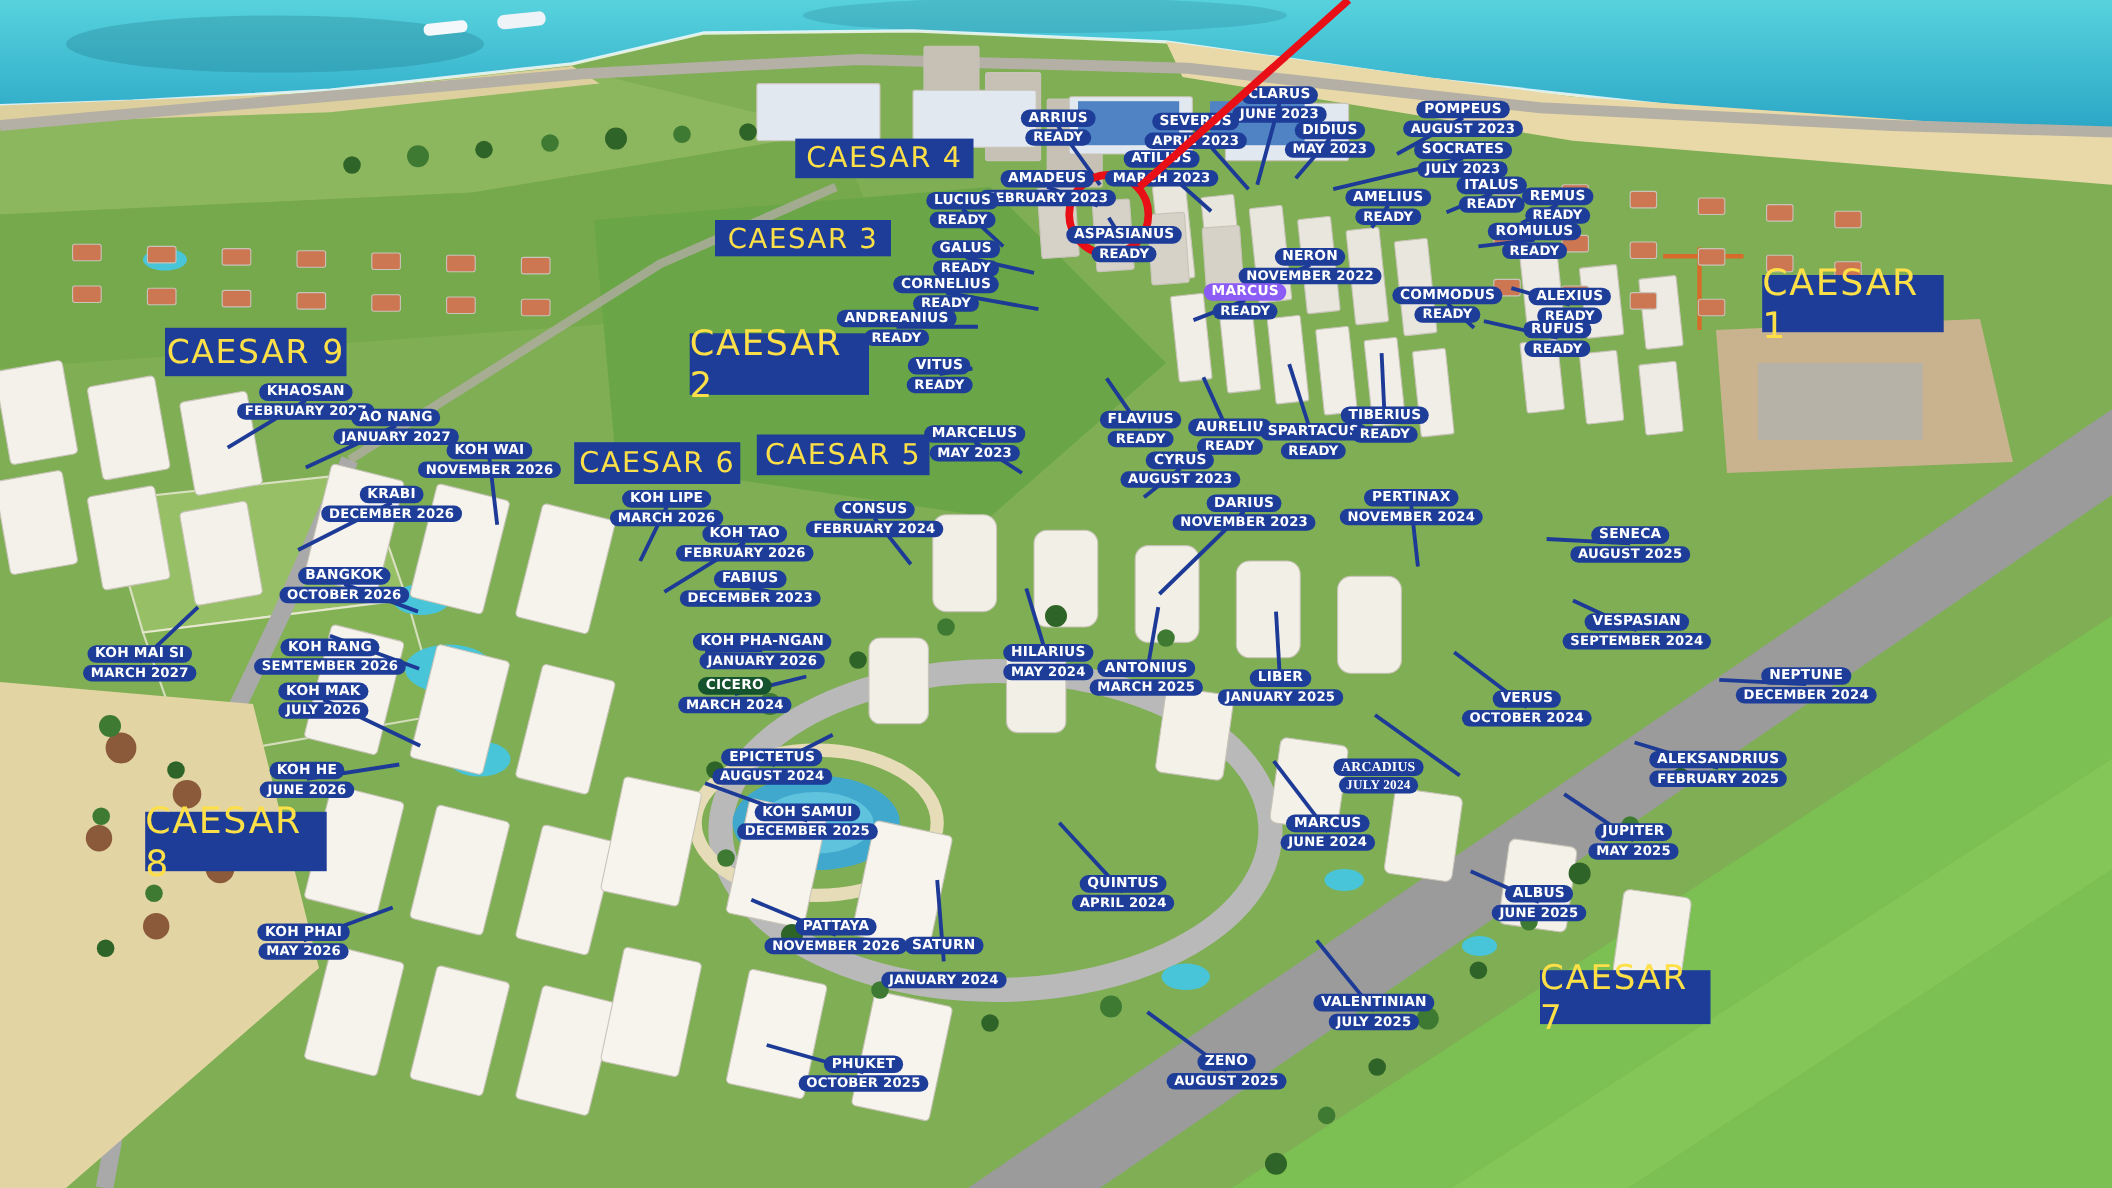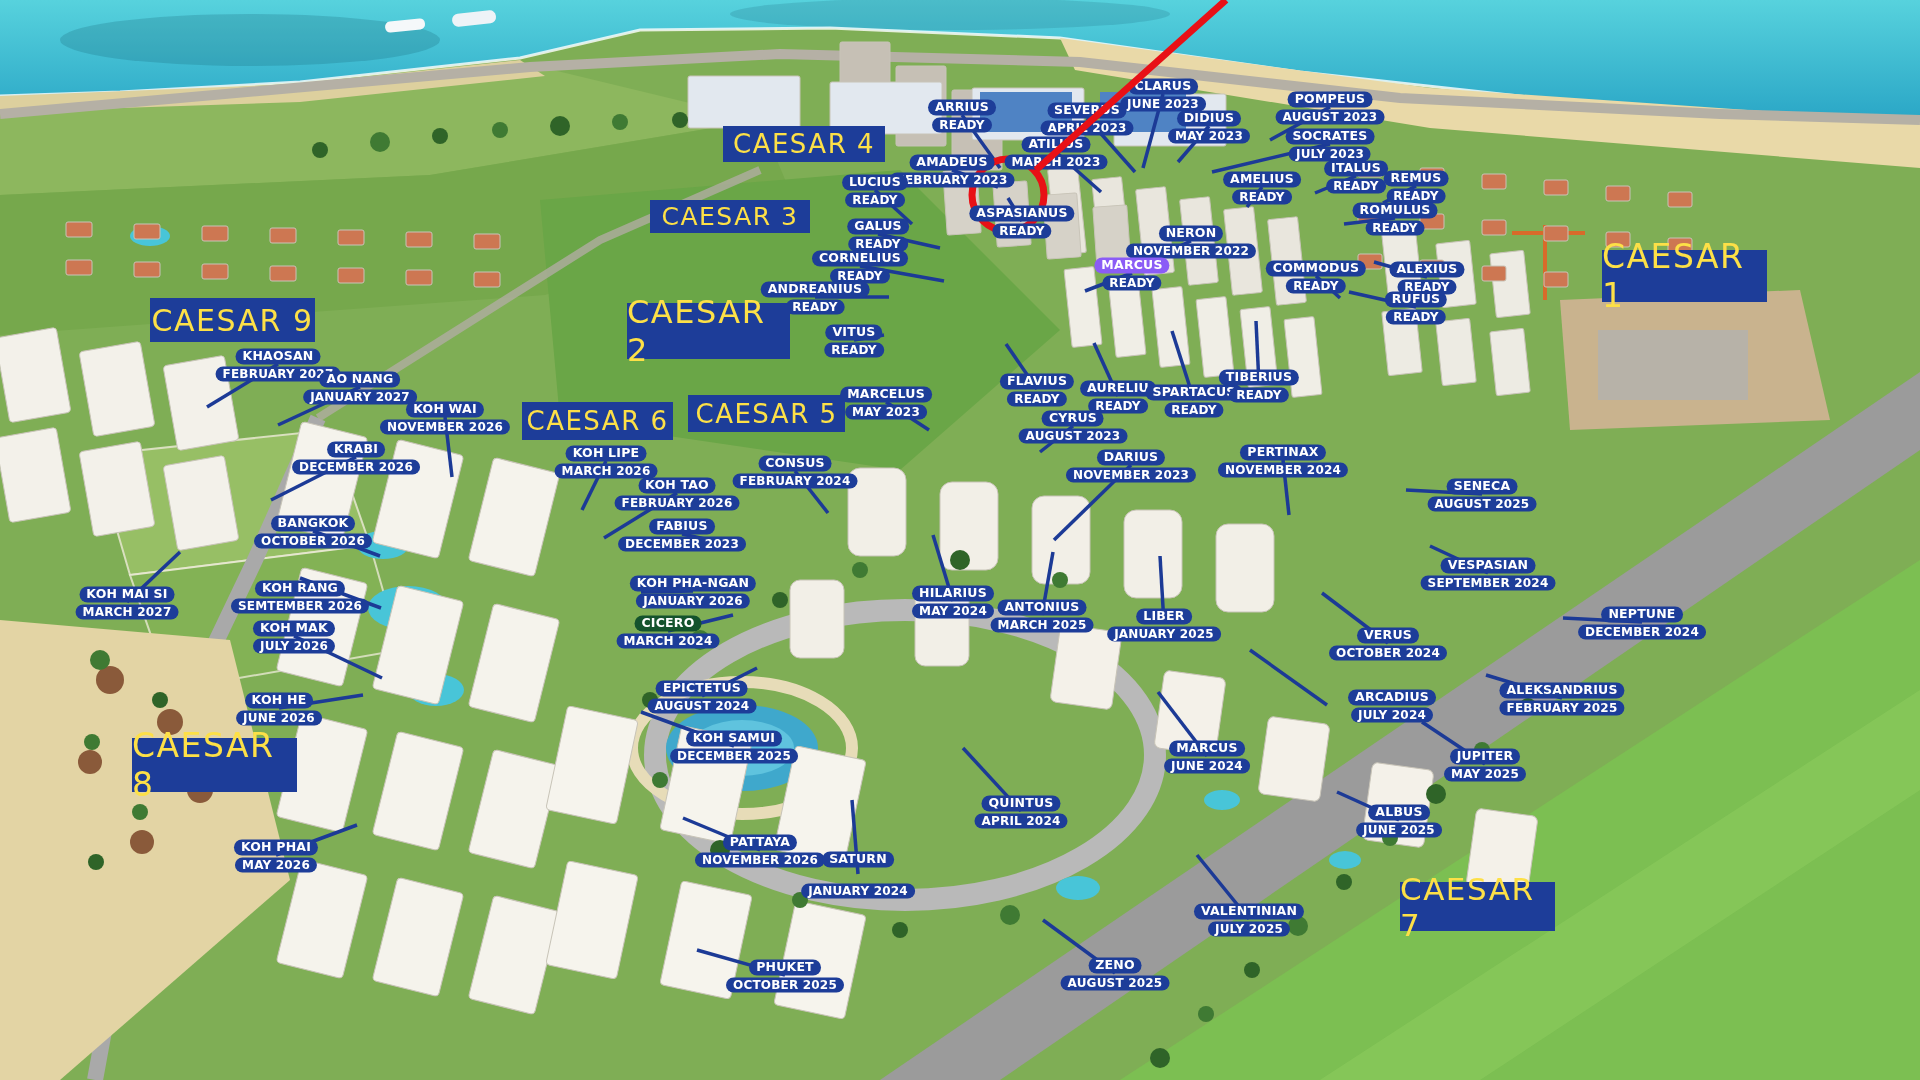--- a/index.html
+++ b/index.html
@@ -360,21 +360,21 @@
       <div class="bl" style="left: 693px; top: 591px;"><span style="background: rgb(29, 61, 153);">KOH PHA-NGAN</span><br><span class="l2" style="background: rgb(29, 61, 153);">JANUARY 2026</span></div>
       <div class="bl" style="left: 668px; top: 631px;"><span style="background: #14532d; text-align: right;">CICERO</span><br><span class="l2" style="background: rgb(29, 61, 153);">MARCH 2024</span></div>
       <div class="bl" style="left: 953px; top: 601px;"><span style="background: rgb(29, 61, 153);">HILARIUS</span><br><span class="l2" style="background: rgb(29, 61, 153);">MAY 2024</span></div>
       <div class="bl" style="left: 1042px; top: 615px;"><span style="background: rgb(29, 61, 153);">ANTONIUS</span><br><span class="l2" style="background: rgb(29, 61, 153);">MARCH 2025</span></div>
       <div class="bl" style="left: 702px; top: 696px;"><span style="background: rgb(29, 61, 153);">EPICTETUS</span><br><span class="l2" style="background: rgb(29, 61, 153);">AUGUST 2024</span></div>
       <div class="bl" style="left: 734px; top: 746px;"><span style="background: rgb(29, 61, 153);">KOH SAMUI</span><br><span class="l2" style="background: rgb(29, 61, 153);">DECEMBER 2025</span></div>
       <div class="bl" style="left: 1164px; top: 624px;"><span style="background: rgb(29, 61, 153);">LIBER</span><br><span class="l2" style="background: rgb(29, 61, 153);">JANUARY 2025</span></div>
       <div class="bl" style="left: 1488px; top: 573px;"><span style="background: rgb(29, 61, 153);">VESPASIAN</span><br><span class="l2" style="background: rgb(29, 61, 153);">SEPTEMBER 2024</span></div>
       <div class="bl" style="left: 1642px; top: 622px;"><span style="background: rgb(29, 61, 153);">NEPTUNE</span><br><span class="l2" style="background: rgb(29, 61, 153);">DECEMBER 2024</span></div>
       <div class="bl" style="left: 1388px; top: 643px;"><span style="background: rgb(29, 61, 153);">VERUS</span><br><span class="l2" style="background: rgb(29, 61, 153);">OCTOBER 2024</span></div>
-      <div class="bl" style="left: 1392px; top: 705px;"><span style="background: rgb(29, 61, 153);">ARCADIUS</span><br><span class="l2" style="background: rgb(29, 61, 153);">JULY 2024</span></div>
+      <div class="bl" style="left: 1253px; top: 705px; font-family: Liberation Serif, serif;"><span style="background: rgb(29, 61, 153);">ARCADIUS</span><br><span class="l2" style="background: rgb(29, 61, 153);">JULY 2024</span></div>
       <div class="bl" style="left: 1562px; top: 698px;"><span style="background: rgb(29, 61, 153);">ALEKSANDRIUS</span><br><span class="l2" style="background: rgb(29, 61, 153);">FEBRUARY 2025</span></div>
       <div class="bl" style="left: 1207px; top: 756px;"><span style="background: rgb(29, 61, 153);">MARCUS</span><br><span class="l2" style="background: rgb(29, 61, 153);">JUNE 2024</span></div>
       <div class="bl" style="left: 1485px; top: 764px;"><span style="background: rgb(29, 61, 153);">JUPITER</span><br><span class="l2" style="background: rgb(29, 61, 153);">MAY 2025</span></div>
       <div class="bl" style="left: 1399px; top: 820px;"><span style="background: rgb(29, 61, 153);">ALBUS</span><br><span class="l2" style="background: rgb(29, 61, 153);">JUNE 2025</span></div>
       <div class="bl" style="left: 1021px; top: 811px;"><span style="background: rgb(29, 61, 153);">QUINTUS</span><br><span class="l2" style="background: rgb(29, 61, 153);">APRIL 2024</span></div>
       <div class="bl" style="left: 760px; top: 850px;"><span style="background: rgb(29, 61, 153);">PATTAYA</span><br><span class="l2" style="background: rgb(29, 61, 153);">NOVEMBER 2026</span></div>
       <div class="bl" style="left: 858px; top: 874px;"><span style="background: rgb(29, 61, 153);">SATURN</span><br><span class="l2" style="background: rgb(29, 61, 153); margin-top: 16px;">JANUARY 2024</span></div>
       <div class="bl" style="left: 1249px; top: 919px;"><span style="background: rgb(29, 61, 153);">VALENTINIAN</span><br><span class="l2" style="background: rgb(29, 61, 153);">JULY 2025</span></div>
       <div class="bl" style="left: 1115px; top: 973px;"><span style="background: rgb(29, 61, 153);">ZENO</span><br><span class="l2" style="background: rgb(29, 61, 153);">AUGUST 2025</span></div>
       <div class="bl" style="left: 785px; top: 975px;"><span style="background: rgb(29, 61, 153);">PHUKET</span><br><span class="l2" style="background: rgb(29, 61, 153);">OCTOBER 2025</span></div>

